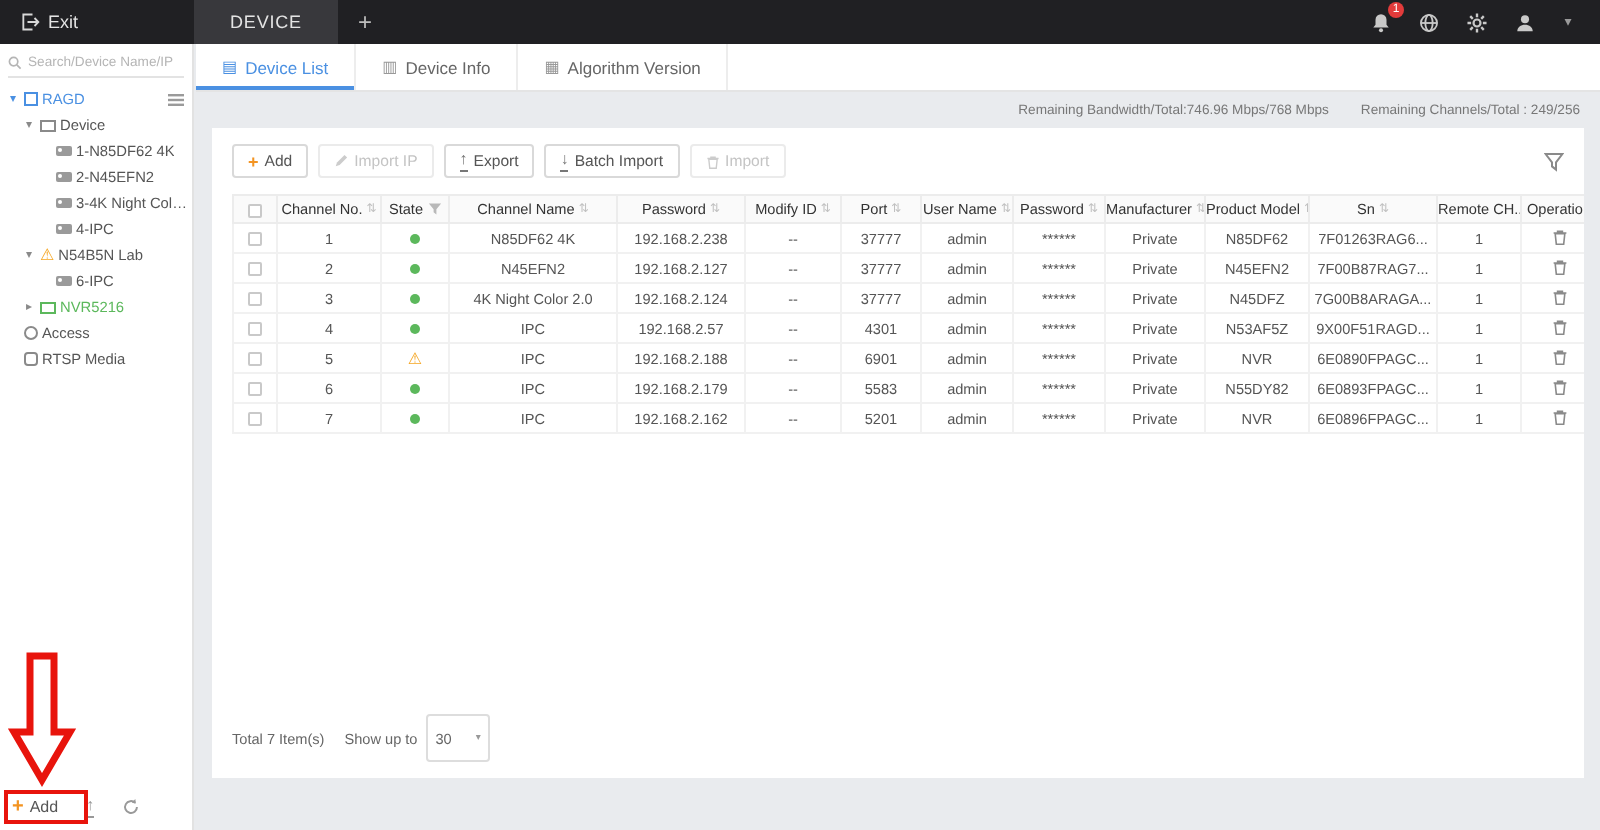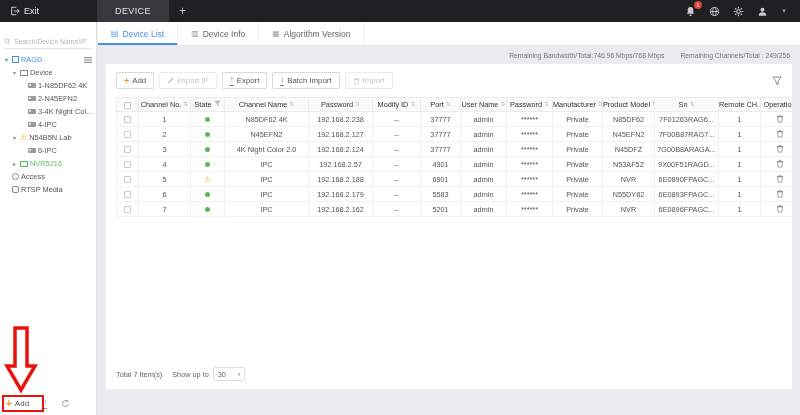--- a/index.html
+++ b/index.html
@@ -12,21 +12,21 @@
   .exit{display:flex;align-items:center;gap:4px;padding:0 10px;height:100%;cursor:pointer;font-size:9px}
   .top-tab{height:100%;display:flex;align-items:center;padding:0 18px;background:#38383c;margin-left:48px;font-size:9px;letter-spacing:.4px}
   .top-plus{padding:0 10px;color:#bdbdbd;font-size:12px;cursor:pointer}
   .top-right{margin-left:auto;display:flex;align-items:center;gap:11px;padding-right:12px}
   .tic{position:relative;width:13px;height:13px;display:flex;align-items:center;justify-content:center}
   .badge{position:absolute;top:-4px;right:-5px;background:#e23b3b;color:#fff;font-size:6px;border-radius:5px;min-width:8px;height:8px;line-height:8px;text-align:center;padding:0 1px}
   .tic.chev{width:8px;color:#9a9a9a;font-size:7px}
 
   
   .sidebar{position:absolute;top:22px;left:0;bottom:0;width:97px;background:#fff;border-right:1px solid #e2e2e2}
-  .search{display:flex;gap:3px;margin:16px 4px 4px;border-bottom:1px solid #e3e3e3;padding-bottom:3px;color:#b5b5b5}
+  .search{display:flex;gap:3px;margin:6px 4px 4px;border-bottom:1px solid #e3e3e3;padding-bottom:3px;color:#b5b5b5}
   .search input{border:none;outline:none;width:74px;font-size:6.8px;color:#666;font-family:inherit}
   .search input::placeholder{color:#b5b5b5}
   .tree{font-size:7.4px;color:#555}
   .tree-row{display:flex;align-items:center;gap:2px;height:13px;padding-left:3px;white-space:nowrap;overflow:hidden;cursor:pointer}
   .tree-row.lvl1{padding-left:11px}
   .tree-row.lvl2{padding-left:19px}
   .chev-t{width:7px;flex:none;color:#8a8a8a;font-size:6px;text-align:center}
   .root .tlabel,.root .chev-t{color:var(--accent)}
   .online .tlabel{color:var(--green)}
   .tlabel{overflow:hidden;text-overflow:ellipsis}
@@ -62,30 +62,30 @@
   .panel{flex:1;margin:2px 8px 26px;background:#fff;padding:8px 10px;display:flex;flex-direction:column;overflow:hidden}
 
   .toolbar{display:flex;align-items:center;gap:5px;margin-bottom:8px;flex:none}
   .btn{display:inline-flex;align-items:center;gap:3px;border:1px solid #d9d9d9;background:#fff;height:17px;padding:0 7px;font-size:7.8px;color:#555;border-radius:2px;cursor:pointer;font-family:inherit}
   .btn .plus{color:#f39422;font-weight:bold;font-size:9px}
   .btn.disabled{color:#c4c4c4;border-color:#ebebeb;cursor:default}
   .filter-right{margin-left:auto;display:flex;align-items:center;cursor:pointer}
 
   table{width:100%;border-collapse:collapse;table-layout:fixed;font-size:7.3px;flex:none}
   th{background:#fafafa;border:1px solid #ececec;height:14px;font-weight:normal;color:#333;overflow:hidden;white-space:nowrap}
-  .thw{display:inline-flex;gap:2px;max-width:100%}
+  .thw{display:inline-flex;align-items:center;gap:2px;max-width:100%}
   .sort{color:#c0c0c0;font-size:6px}
   td{border:1px solid #f1f1f1;height:15px;text-align:center;color:#555;overflow:hidden;white-space:nowrap;text-overflow:ellipsis;padding:0 2px}
   .cb{display:inline-block;width:7px;height:7px;border:1px solid #c9c9c9;border-radius:1px;background:#fff;vertical-align:middle;cursor:pointer}
   .dot{display:inline-block;width:5px;height:5px;border-radius:50%;background:var(--green)}
   .warn{color:var(--orange);font-size:8px;line-height:1}
   .trash{display:inline-flex;cursor:pointer}
 
   .pagefoot{margin-top:auto;display:flex;align-items:center;font-size:7.3px;color:#666;flex:none;gap:4px}
-  .sel{display:inline-flex;align-items:center;gap:12px;border:1px solid #ddd;height:14px;padding:0 4px;border-radius:2px;cursor:pointer}
+  .sel{display:inline-flex;align-items:center;gap:12px;border:1px solid #ddd;height:24px;padding:0 4px;border-radius:2px;cursor:pointer}
   .sel .car{font-size:5px;color:#999}
   .pager{margin-left:auto;display:flex;align-items:center;gap:3px}
   .pbtn{min-width:14px;height:14px;border:1px solid #e3e3e3;display:inline-flex;align-items:center;justify-content:center;color:#c0c0c0;font-size:6.5px;border-radius:2px;cursor:pointer;padding:0 2px}
   .pcur{padding:0 3px;color:#777}
   .pinput{width:26px;height:14px;border:1px solid #e3e3e3;border-radius:2px;outline:none;font-size:7px;text-align:center}
   .pgo{color:#bbb;padding:0 2px;cursor:pointer}
 </style>
 </head>
 <body style="--accent: #4a90e2; --green: #5cb85c; --orange: #f5a623; --annot: #e8140c;">
 

